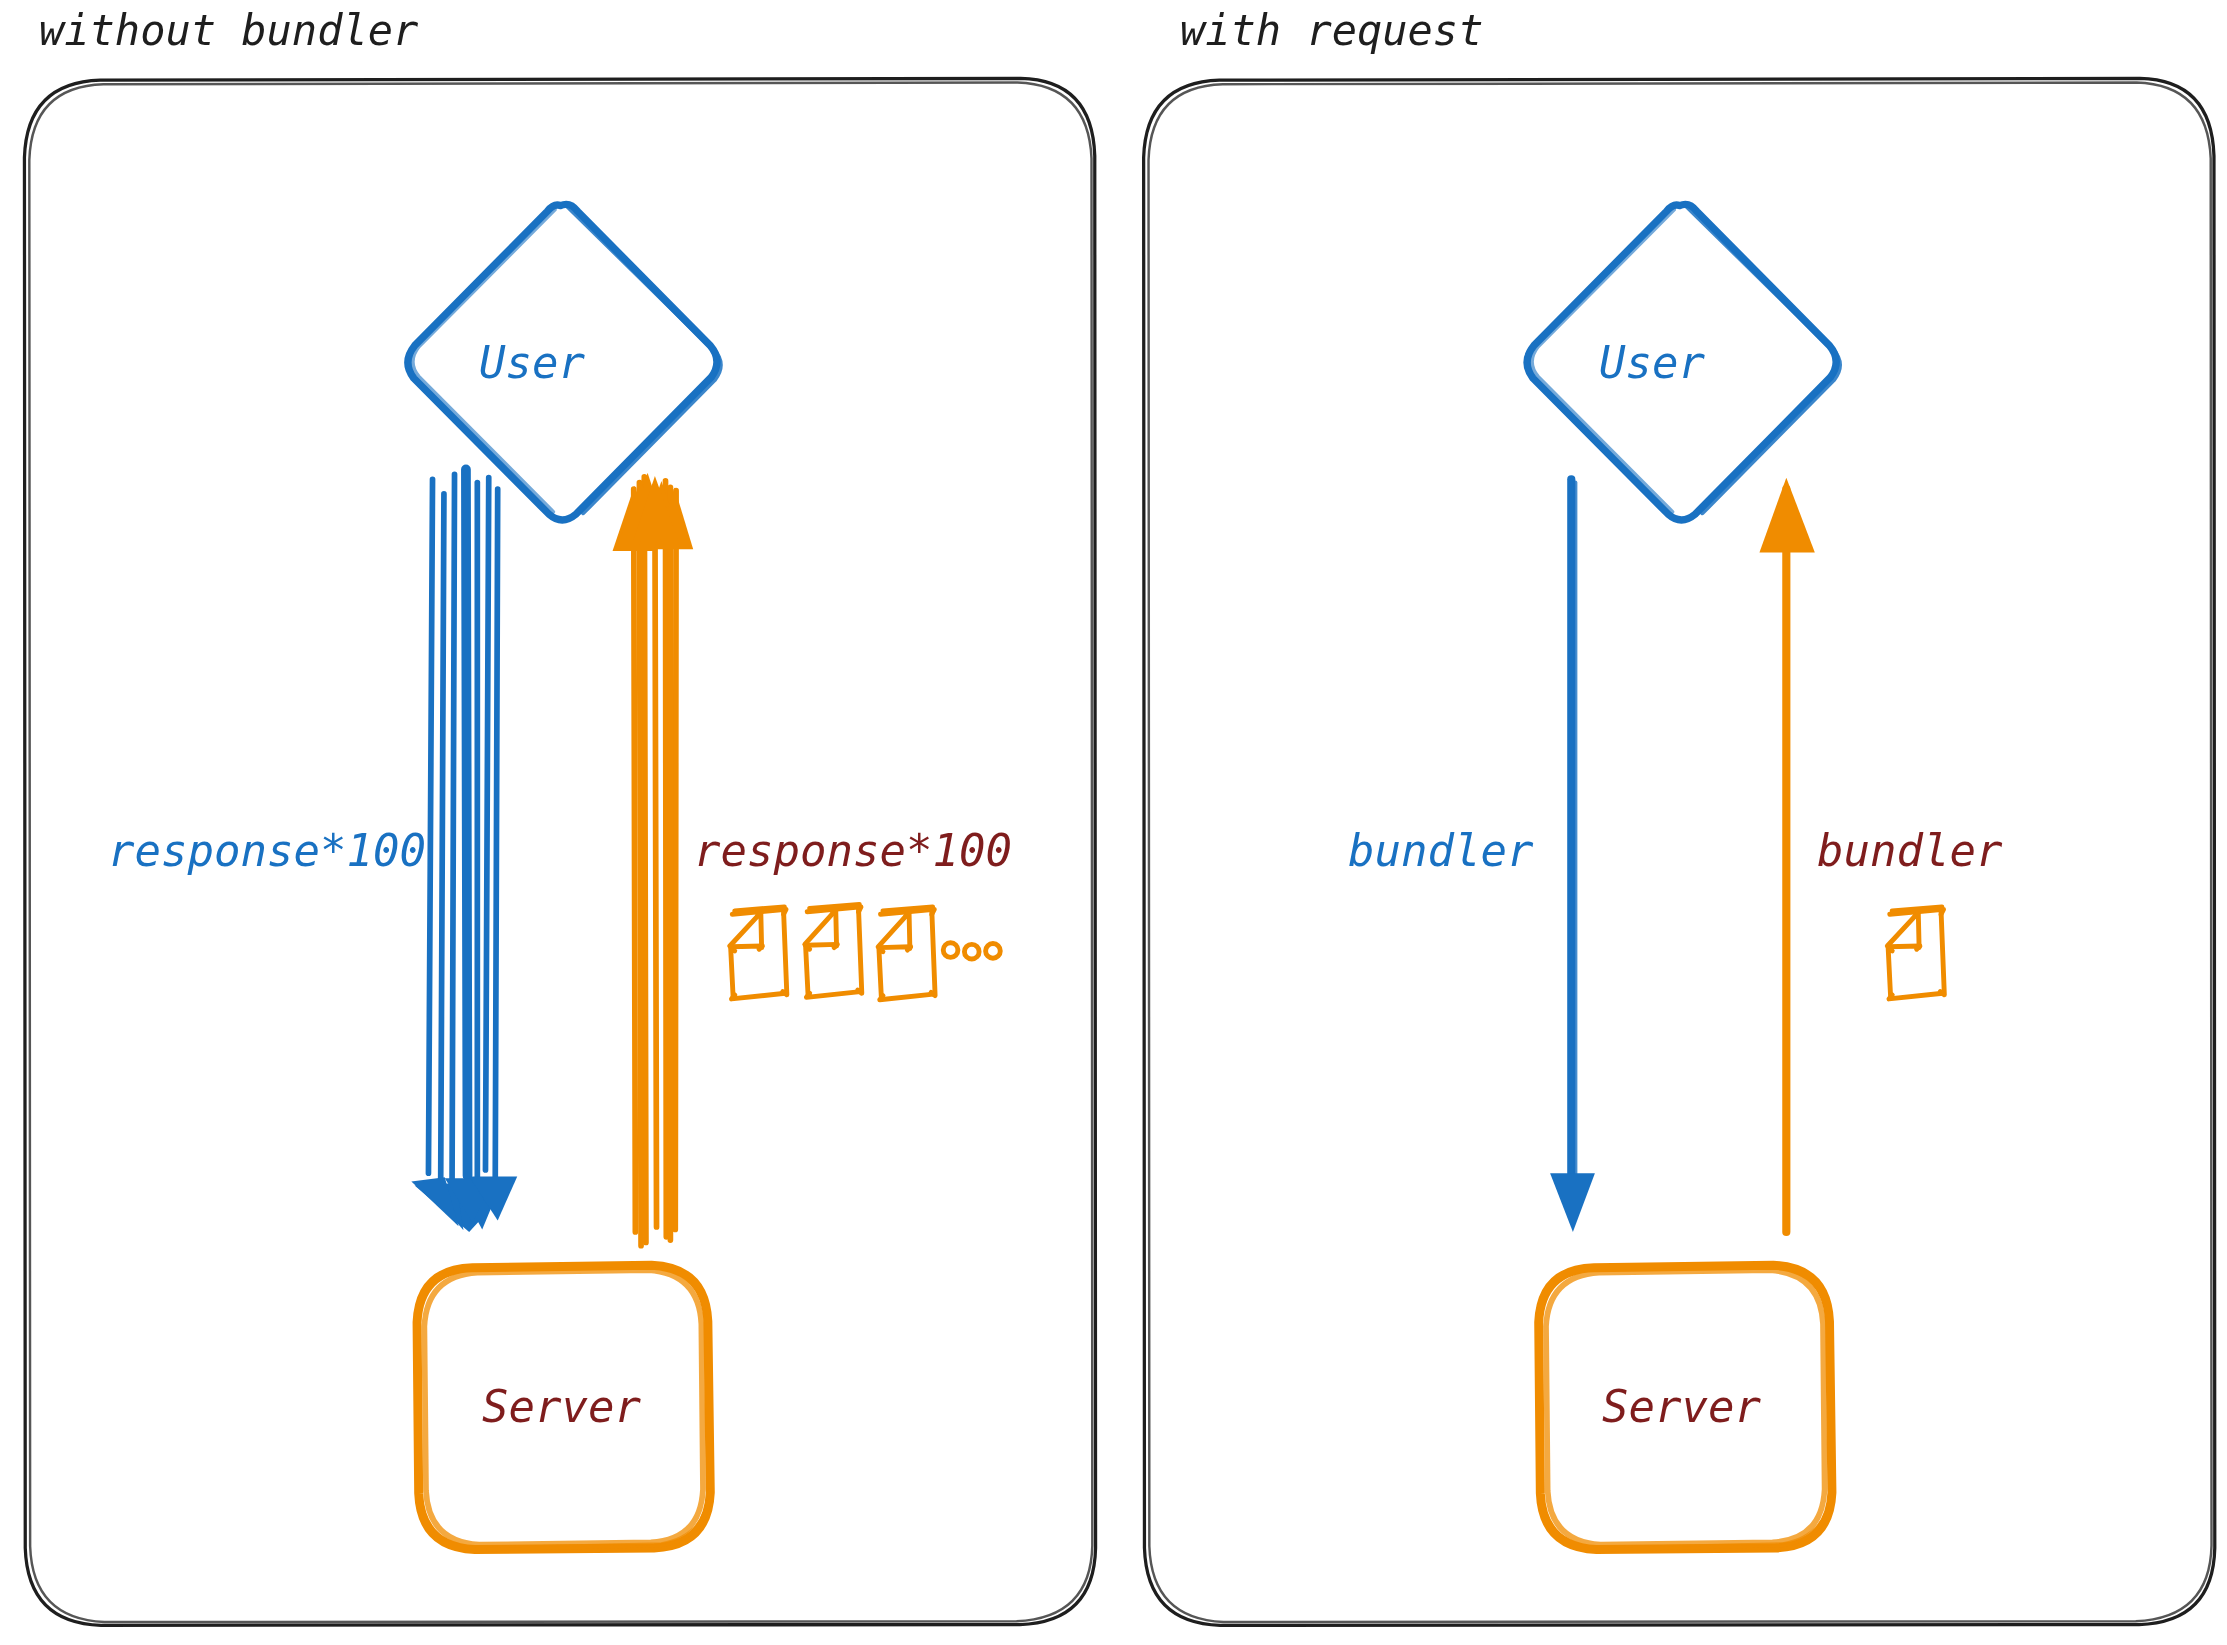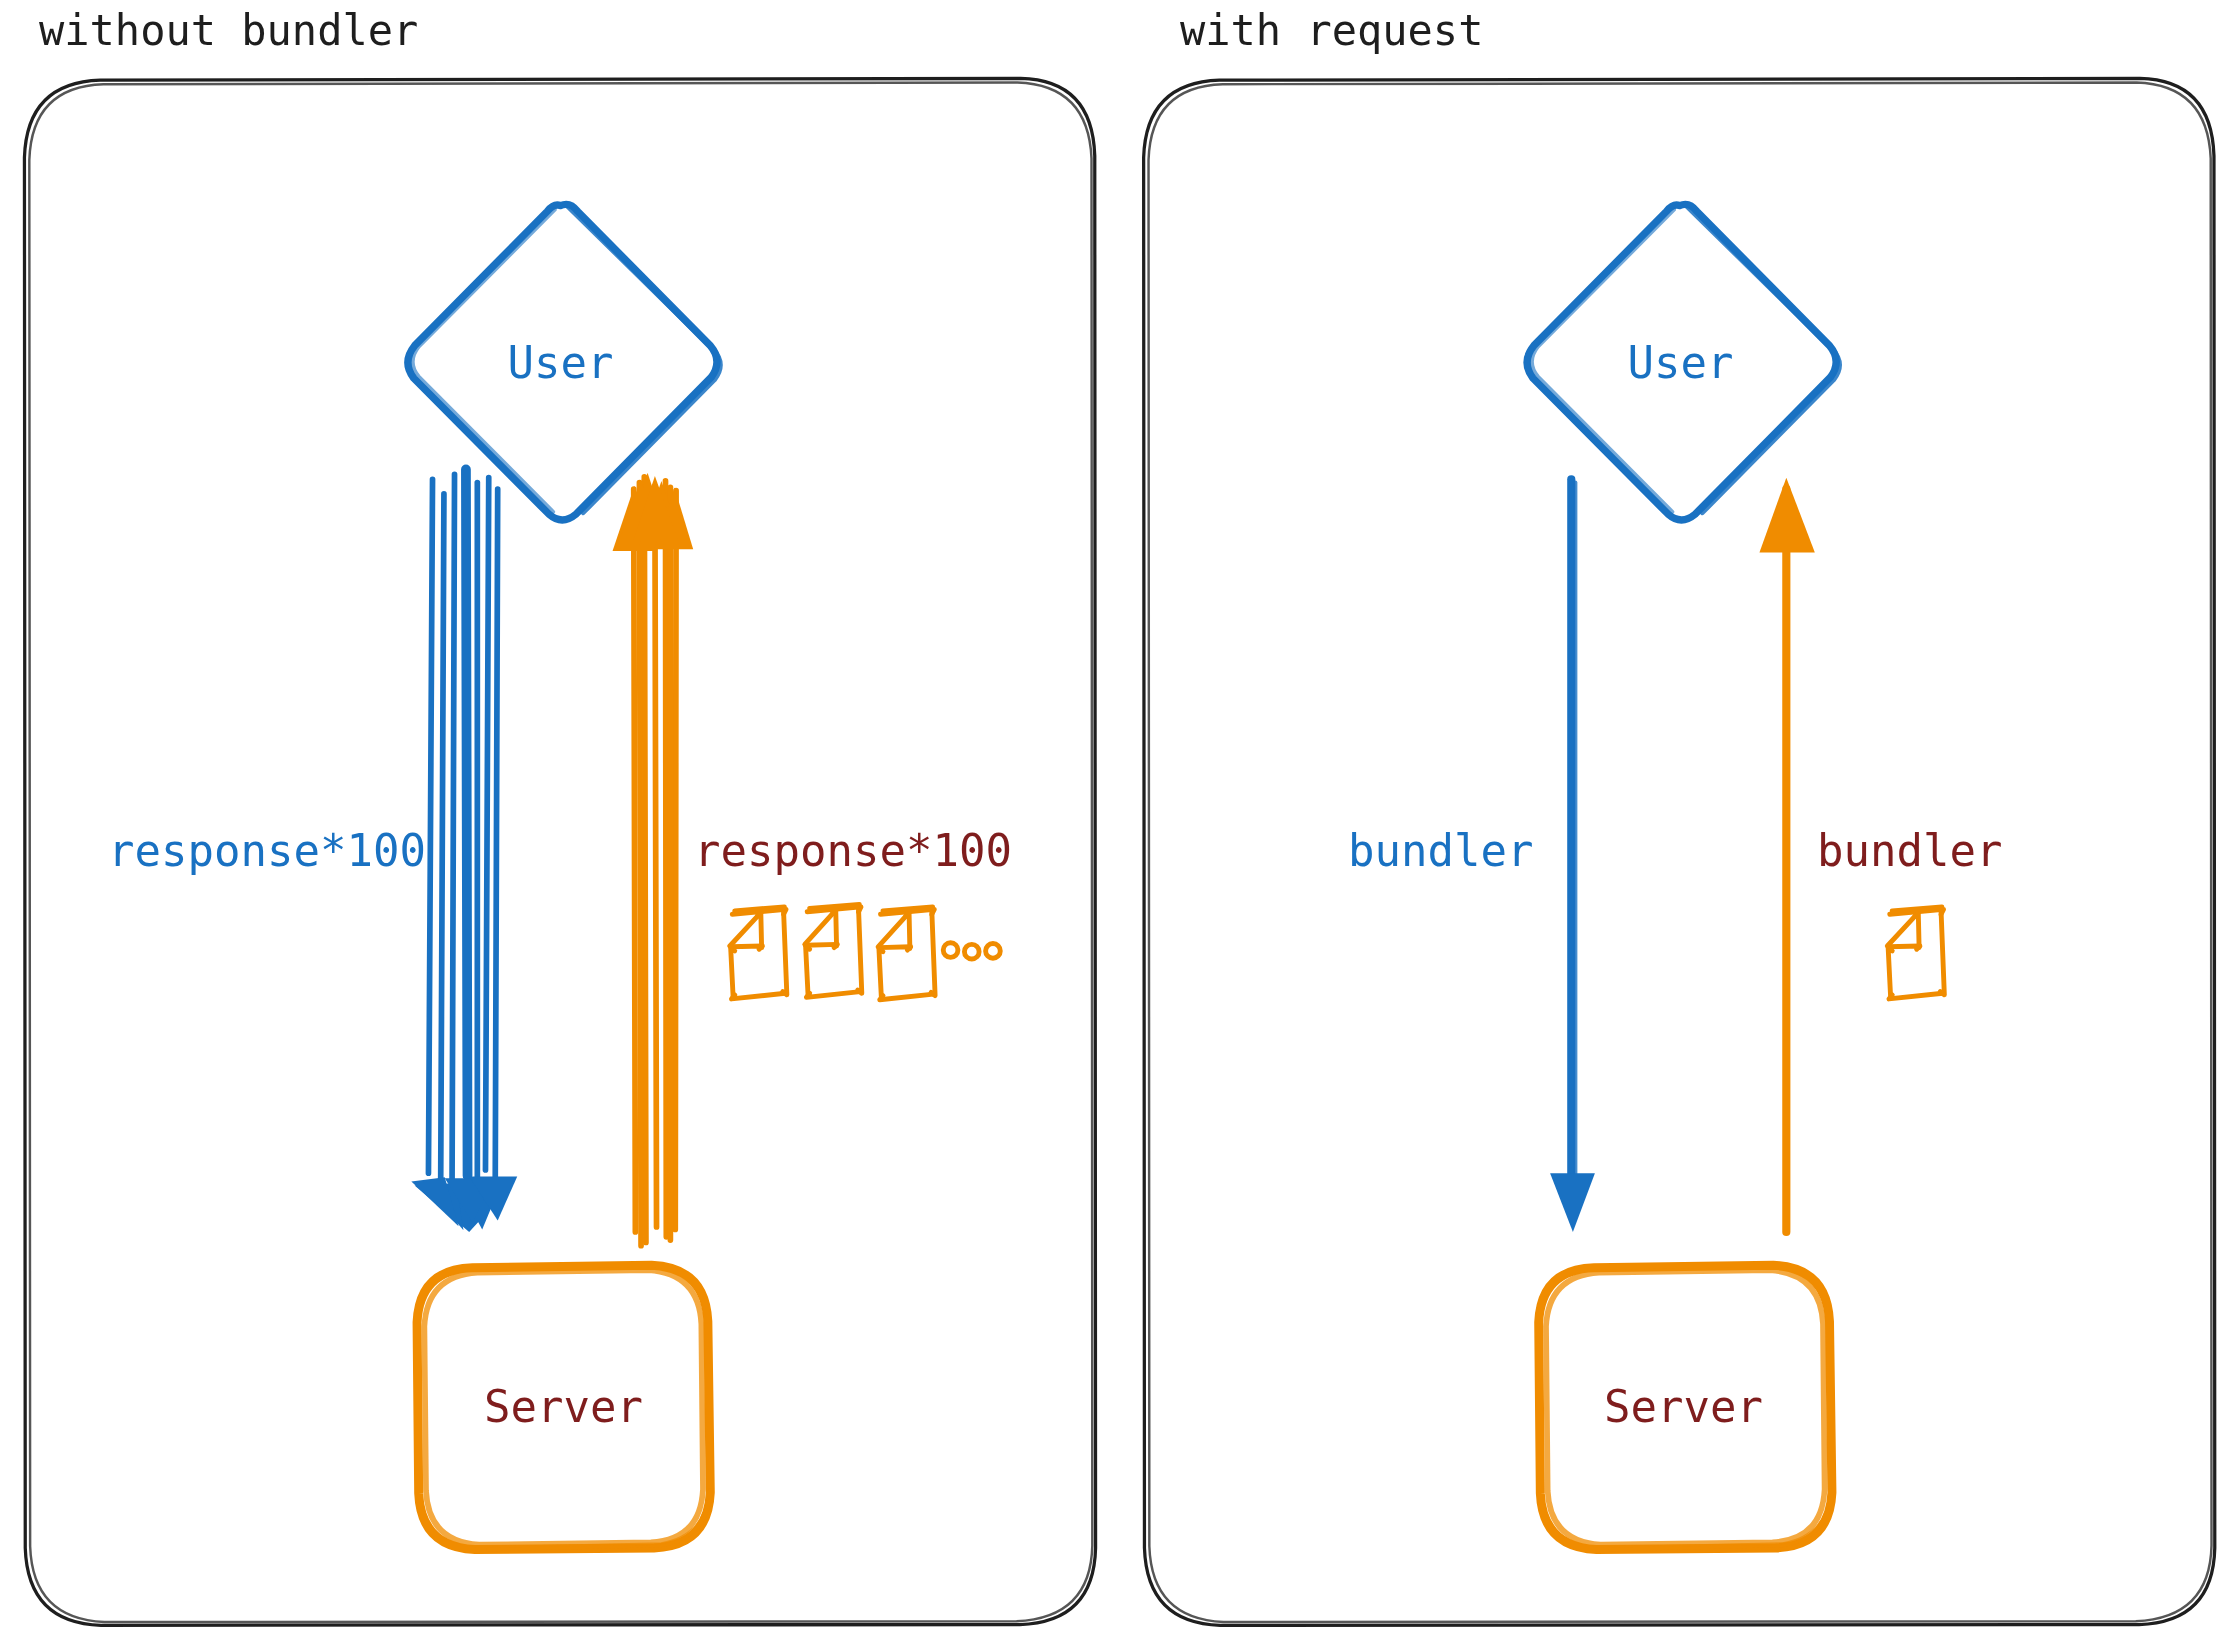--- a/index.html
+++ b/index.html
@@ -12,20 +12,21 @@
     height: 1646px;
     position: relative;
     overflow: hidden;
     font-family: "DejaVu Sans Mono", "Liberation Mono", monospace;
   }
   .stage {
     position: absolute;
     inset: 0;
     width: 2227px;
     height: 1392px;
+    font-style: italic;
   }
   .panel-title {
     position: absolute;
     font-family: "DejaVu Sans Mono", "Liberation Mono", monospace;
     font-size: 42px;
     font-weight: 400;
     color: #1e1e1e;
     letter-spacing: 0px;
     white-space: nowrap;
     line-height: 1;
@@ -33,21 +34,20 @@
   #title-left  { left: 39px;  top: 9.8px; }
   #title-right { left: 1180px; top: 9.8px; }
 
   .node-label {
     position: absolute;
     font-family: "DejaVu Sans Mono", "Liberation Mono", monospace;
     font-size: 44px;
     font-weight: 400;
     white-space: nowrap;
     line-height: 1;
-    text-align: center;
   }
   .blue-text   { color: #1971c2; }
   .orange-text { color: #7f1d1d; }
 
   .edge-label {
     position: absolute;
     font-family: "DejaVu Sans Mono", "Liberation Mono", monospace;
     font-size: 44px;
     font-weight: 400;
     white-space: nowrap;

